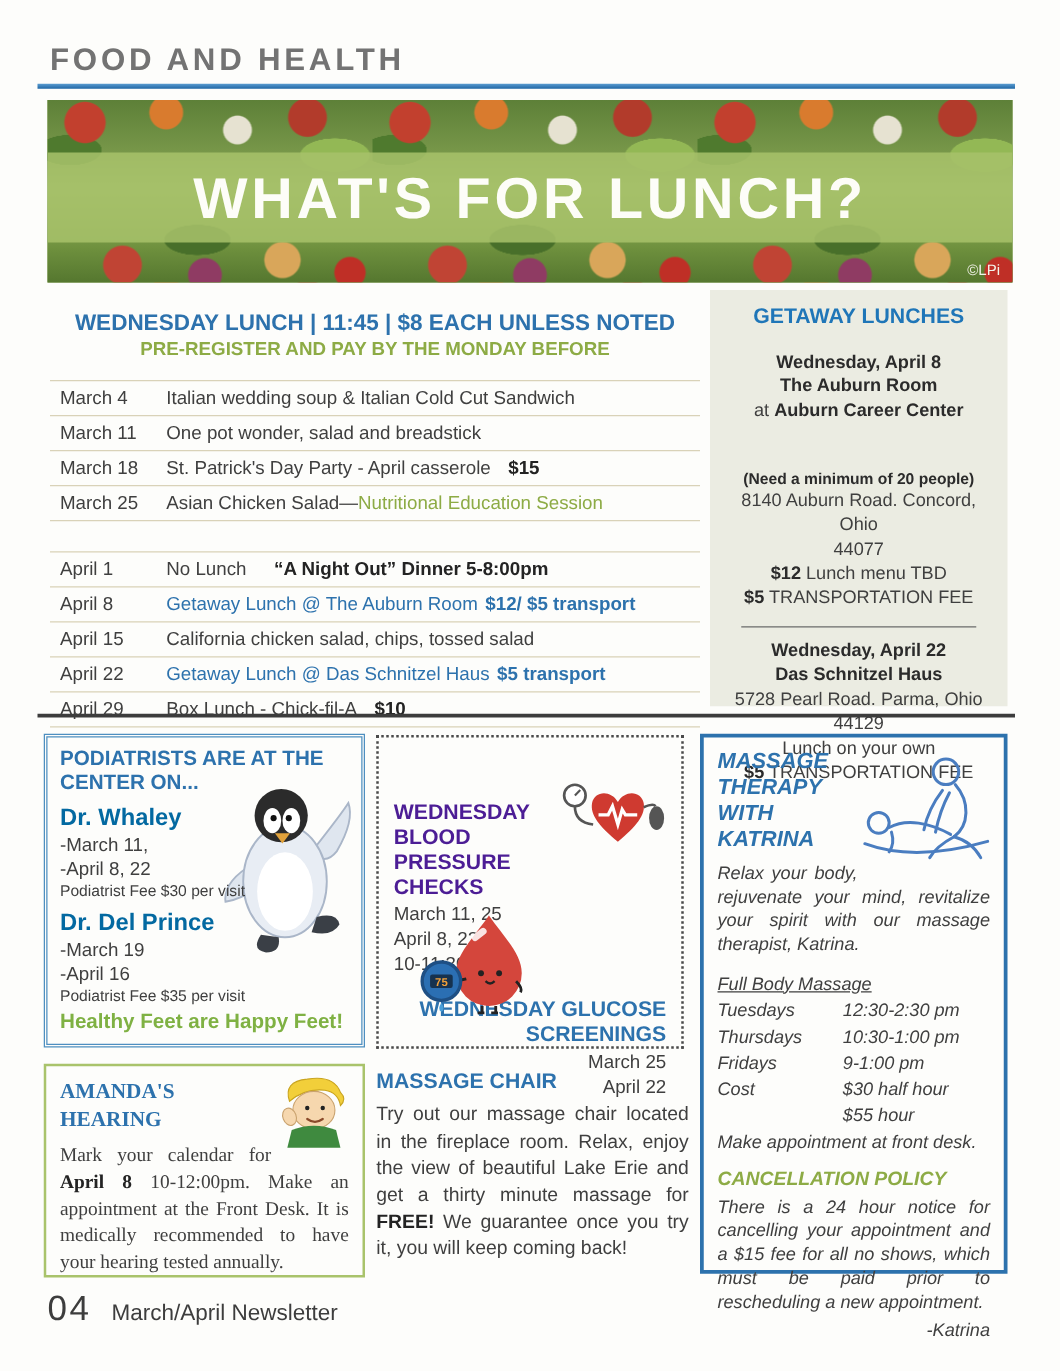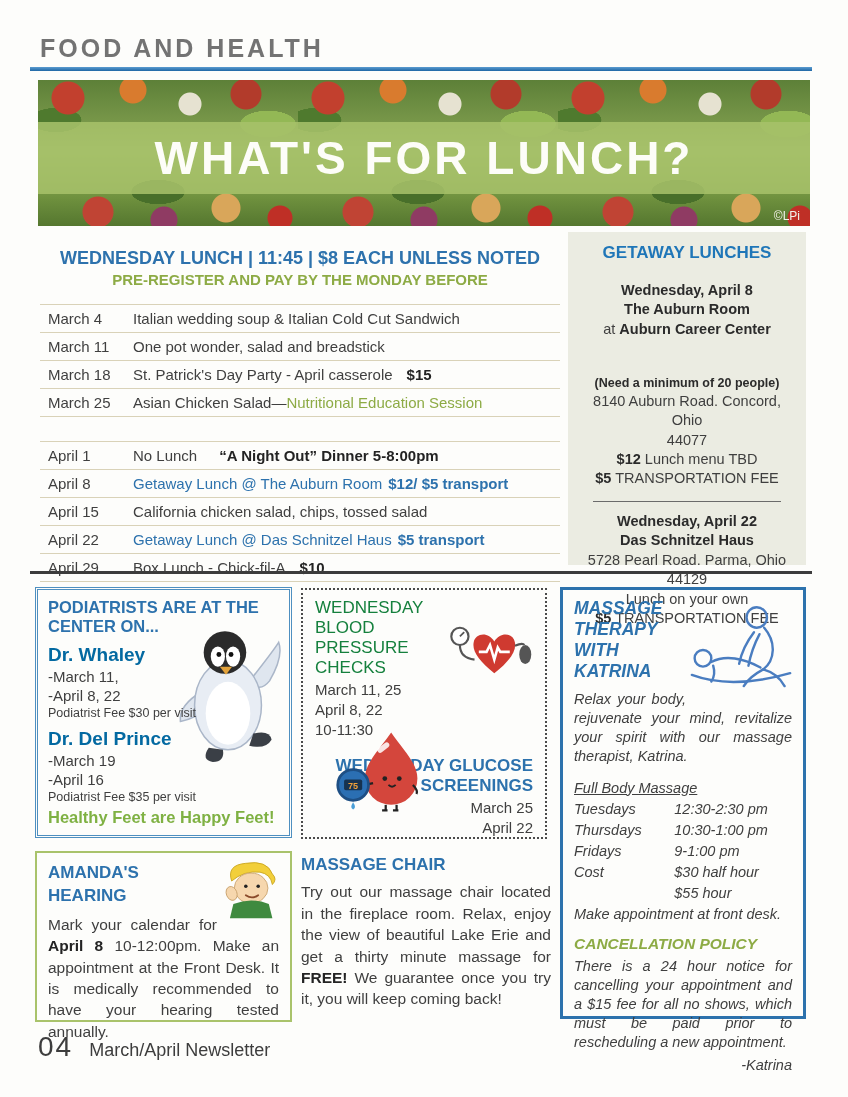--- a/index.html
+++ b/index.html
@@ -61,38 +61,38 @@
   
   .pod-box{position:absolute;left:35px;top:587px;width:257px;height:251px;border:3px double #4e8fc0;box-sizing:border-box;padding:8px 10px;}
   .pod-title{position:relative;z-index:2;color:#2d72ad;font-weight:800;font-size:16.5px;line-height:1.15;}
   .penguin{position:absolute;right:2px;top:26px;width:118px;height:152px;z-index:1;}
   .doc{position:relative;z-index:2;margin-top:8px;}
   .doc-name{font-weight:800;font-size:19px;color:#0369a1;}
   .doc-date{font-size:15px;margin-top:2px;}
   .doc-fee{font-size:12.5px;margin-top:2px;}
   .pod-tagline{position:relative;z-index:2;color:#7fb143;font-weight:800;font-size:16.5px;margin-top:4px;}
   .bp-box{position:absolute;left:301px;top:588px;width:246px;height:251px;border:2px dotted #4a4a4a;box-sizing:border-box;padding:8px 12px;}
-  .bp-title{color:#15803d;font-weight:400;font-size:17px;line-height:1.18;width:72%;}
+  .bp-title{color:#4c1d95;font-weight:700;font-size:17px;line-height:1.18;width:72%;margin-top:42px;}
   .bp-line{font-size:15px;margin-top:3px;}
   .heart-icon{position:absolute;right:12px;top:32px;width:86px;height:58px;}
   .glu-title{color:#2d72ad;font-weight:800;font-size:17px;line-height:1.18;text-align:right;margin-top:18px;}
   .glu-line{font-size:15px;margin-top:3px;text-align:right;}
   .drop-icon{position:absolute;left:26px;bottom:24px;width:108px;height:86px;}
   .mt-box{position:absolute;left:560px;top:587px;width:246px;height:432px;border:3px solid #2d72ad;box-sizing:border-box;padding:8px 11px;font-size:14.5px;line-height:1.32;font-style:italic;}
   .mt-icon{float:right;width:102px;height:102px;margin:0 0 2px 4px;}
   .mt-title{color:#2d72ad;font-weight:800;font-size:17.5px;line-height:1.2;max-width:128px;}
   .mt-intro{margin:8px 0 0;text-align:justify;}
   .mt-sched-title{margin-top:12px;text-decoration:underline;}
   .mt-row{display:flex;margin-top:2px;}
   .mt-day{width:46%;flex:none;}
   .mt-appt{margin-top:2px;}
   .mt-cancel-title{color:#8dab45;font-weight:800;font-size:15.5px;margin-top:10px;}
   .mt-cancel{margin:2px 0 0;text-align:justify;}
   .mt-sig{text-align:right;margin-top:4px;}
-  .hear-box{position:absolute;left:35px;top:851px;width:257px;height:171px;border:2px solid #a9c36b;box-sizing:border-box;padding:8px 11px;font-size:15.5px;line-height:1.38;}
+  .hear-box{position:absolute;left:35px;top:851px;width:257px;height:171px;border:2px solid #a9c36b;box-sizing:border-box;padding:8px 11px;font-size:15.5px;line-height:1.38;font-family:Liberation Serif, serif;}
   .hear-title{color:#2d72ad;font-weight:800;font-size:17px;}
   .hear-icon{float:right;width:62px;height:64px;margin:-4px -4px 2px 4px;}
   .hear-text{margin:6px 0 0;text-align:justify;}
   .h-bold{font-weight:800;color:#232323;}
   .chair-sec{position:absolute;left:301px;top:853px;width:250px;font-size:15.5px;line-height:1.38;}
   .chair-title{color:#2d72ad;font-weight:800;font-size:17px;}
   .chair-text{margin:5px 0 0;text-align:justify;}
   .c-bold{font-weight:800;color:#232323;}
   
   .footer{position:absolute;left:38px;top:1031px;display:flex;align-items:baseline;gap:16px;}

